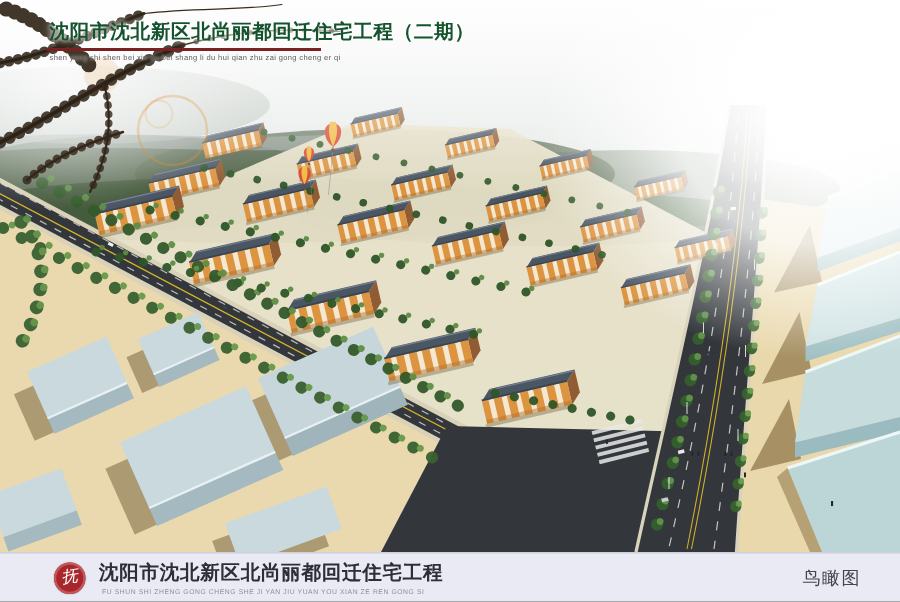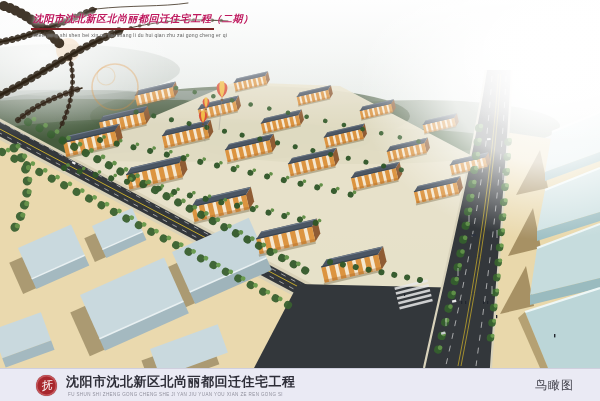--- a/index.html
+++ b/index.html
@@ -1,22 +1,22 @@
 <!DOCTYPE html>
 <html><head>
 <meta charset="utf-8">
 <style>
   html,body{margin:0;padding:0;background:#666;}
   #board{position:relative;width:600px;height:401px;overflow:hidden;
          font-family:"Liberation Sans","DejaVu Sans",sans-serif;background:#e7ebe8;}
   #scene{position:absolute;left:0;top:0;width:600px;height:368px;display:block;}
   
   #title-block{position:absolute;left:33px;top:12px;z-index:5;}
-  #main-title{font-size:10px;font-weight:bold;color:#be185d;letter-spacing:0.5px;
-              text-shadow:0 0 3px rgba(255,255,255,.95),0 0 6px rgba(255,255,255,.8);white-space:nowrap;font-style:italic;}
+  #main-title{font-size:13px;font-weight:bold;color:#14532d;letter-spacing:0.5px;
+              text-shadow:0 0 3px rgba(255,255,255,.95),0 0 6px rgba(255,255,255,.8);white-space:nowrap;}
   #title-underline{width:183px;height:2px;background:#7a2023;margin-top:2px;margin-left:-2px;}
   #title-pinyin{font-size:5px;color:#5a5a5a;margin-top:2px;letter-spacing:0.25px;white-space:nowrap;
                 text-shadow:0 0 2px rgba(255,255,255,.9);}
   
   #footer{position:absolute;left:0;top:368px;width:600px;height:33px;background:#eaeaf4;
           border-top:1px solid #cfcfde;box-sizing:border-box;display:flex;align-items:center;}
   #logo{width:21px;height:21px;border-radius:50%;background:#a8272d;margin-left:36px;
         display:flex;align-items:center;justify-content:center;box-shadow:inset 0 0 0 1.5px #c4555a, 0 0 1px rgba(0,0,0,.4);
         flex:0 0 auto;}
   #logo span{color:#fff;font-size:11px;font-family:"Liberation Serif","DejaVu Serif",serif;

